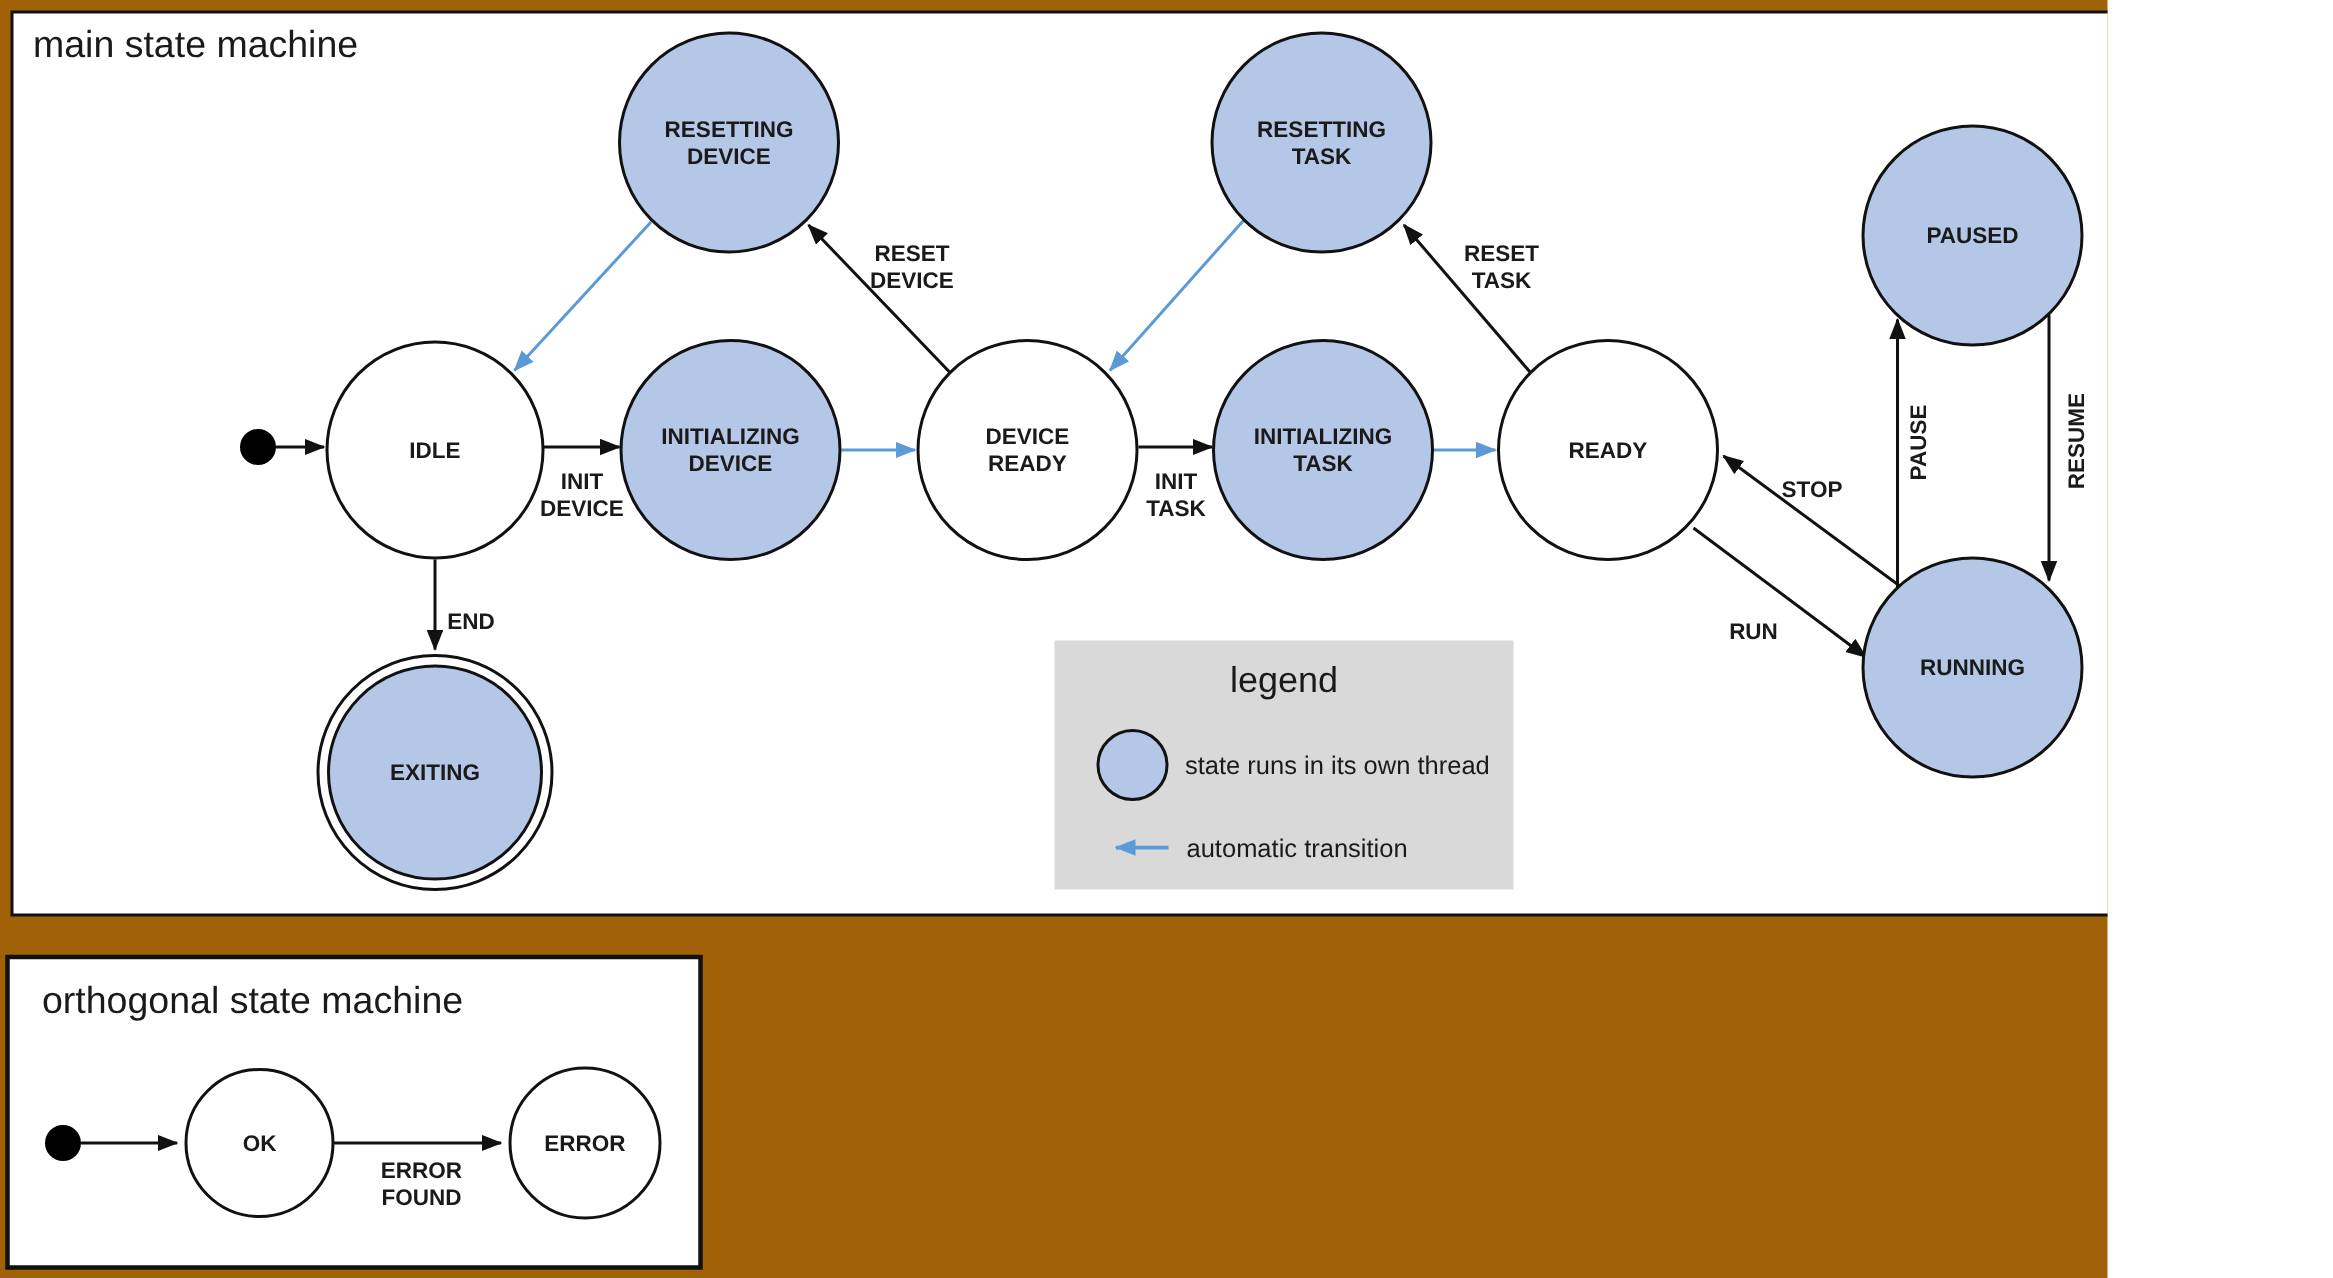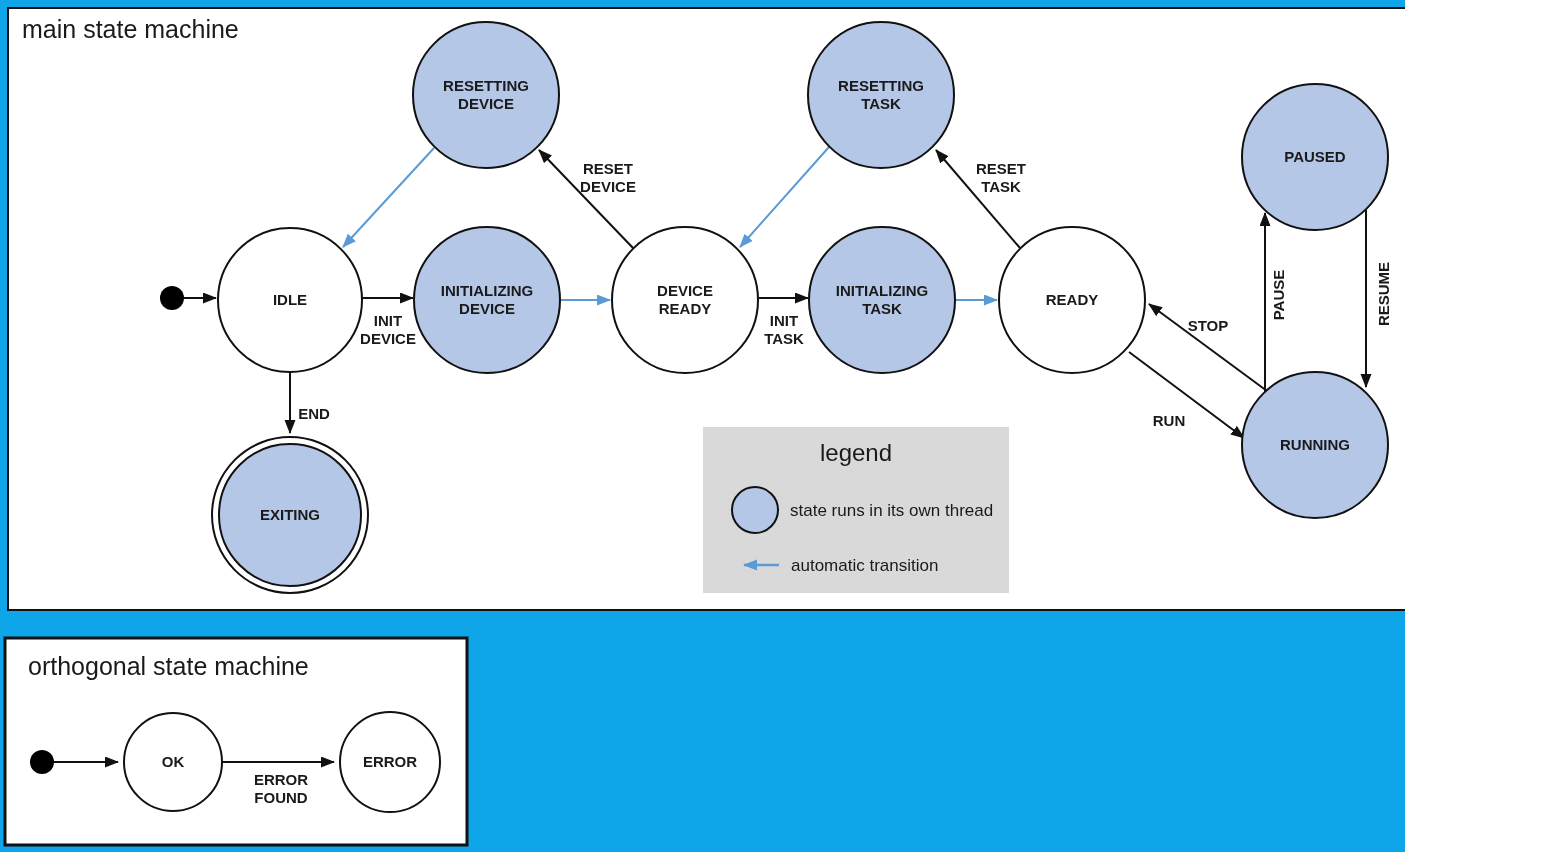--- a/index.html
+++ b/index.html
@@ -1,16 +1,16 @@
 <!DOCTYPE html>
 <html><head>
 <meta charset="utf-8">
 <style>
   html,body{margin:0;padding:0;background:#ffffff;}
-  #stage{position:relative;width:1405px;height:852px;background:#0ea5e9;overflow:hidden;
+  #stage{position:relative;width:1405px;height:852px;background:#a16207;overflow:hidden;
          font-family:"Liberation Sans", sans-serif;}
   svg{position:absolute;left:0;top:0;}
   text{font-family:"Liberation Sans", sans-serif;}
 </style>
 </head>
 <body>
 
 <div id="stage">
   <svg id="diagram" width="1555" height="852" viewBox="0 0 1555 852">
       <defs>

